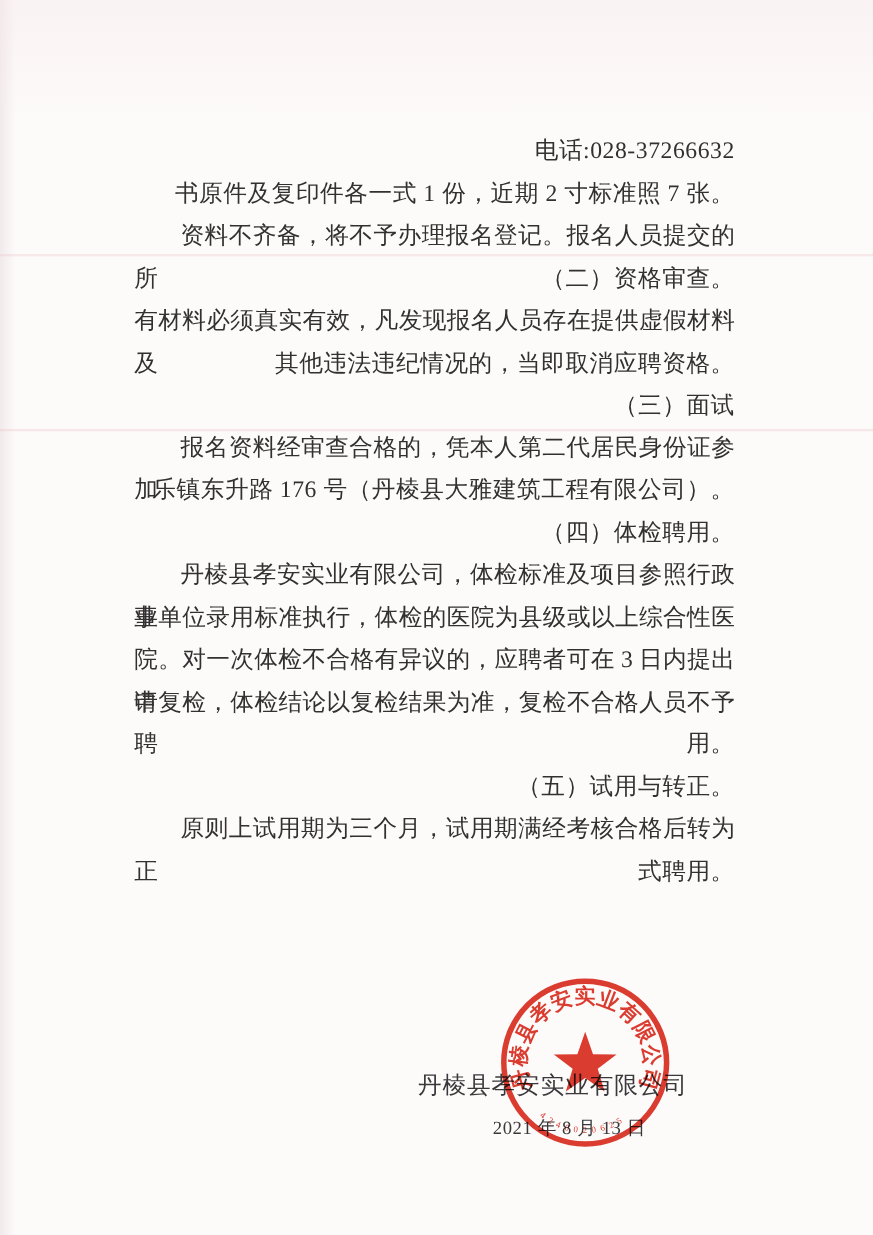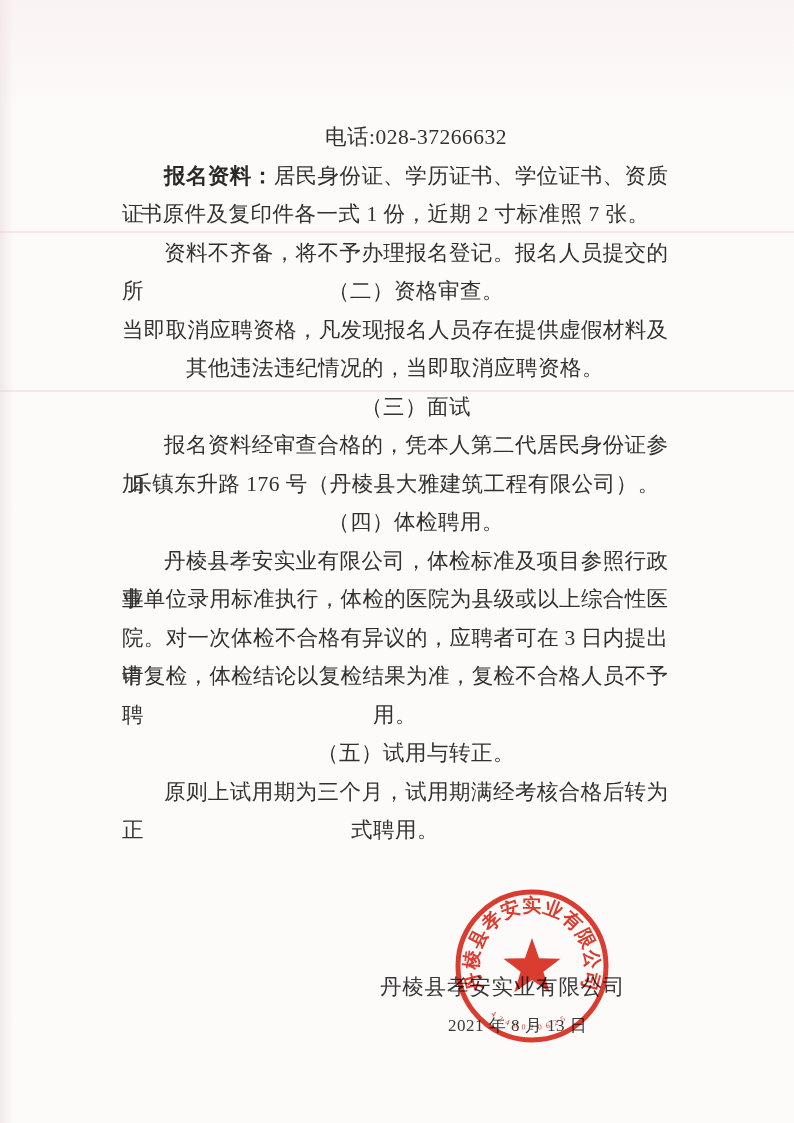--- a/index.html
+++ b/index.html
@@ -27,21 +27,21 @@
   .doc-body {
     position: absolute;
     left: 122px;
     top: 118px;
     width: 546px;
     font-size: 21.5px;
     line-height: 38.5px;
   }
   .line {
     height: 38.5px;
-    text-align: center;
+    text-align: right;
     letter-spacing: 0.5px;
     white-space: pre-wrap;
   }
   .line.fill {
     text-align: justify;
     text-align-last: justify;
     letter-spacing: 0;
   }
   .line.indent { text-indent: 42px; }
   .seg-bold { font-weight: bold; color: #2c2829; }
@@ -77,25 +77,24 @@
 </head>
 <body>
 
 <div class="page">
 
   <div class="scan-streak" style="top:231px"></div>
   <div class="scan-streak" style="top:390px"></div>
 
   <div class="doc-body" id="doc-body">
       <div class="line indent">电话:028-37266632</div>
-      <div class="line indent fill"><span class="seg-bold">报名资料：</span><span class="">居民身份证、学历证书、学位证书、资质证</span></div>
       <div class="line">书原件及复印件各一式 1 份，近期 2 寸标准照 7 张。</div>
       <div class="line indent fill">资料不齐备，将不予办理报名登记。报名人员提交的所</div>
       <div class="line indent">（二）资格审查。</div>
-      <div class="line fill">当即取消应聘资格，凡发现报名人员存在提供虚假材料及</div>
+      <div class="line fill">有材料必须真实有效，凡发现报名人员存在提供虚假材料及</div>
       <div class="line">其他违法违纪情况的，当即取消应聘资格。</div>
       <div class="line indent">（三）面试</div>
       <div class="line indent fill">报名资料经审查合格的，凭本人第二代居民身份证参加</div>
       <div class="line">乐镇东升路 176 号（丹棱县大雅建筑工程有限公司）。</div>
       <div class="line indent">（四）体检聘用。</div>
       <div class="line indent fill">丹棱县孝安实业有限公司，体检标准及项目参照行政事</div>
       <div class="line fill">业单位录用标准执行，体检的医院为县级或以上综合性医</div>
       <div class="line fill">院。对一次体检不合格有异议的，应聘者可在 3 日内提出申</div>
       <div class="line fill">请复检，体检结论以复检结果为准，复检不合格人员不予聘</div>
       <div class="line">用。</div>

